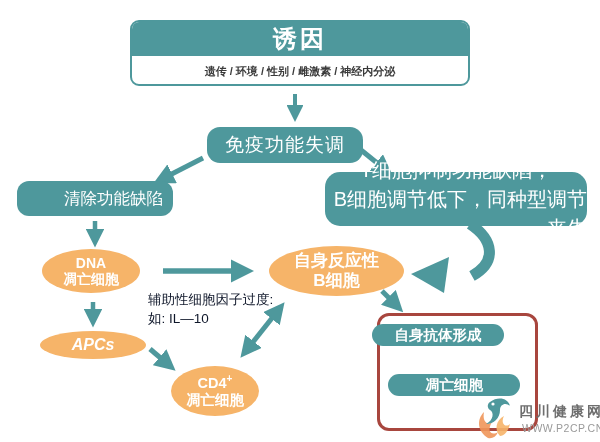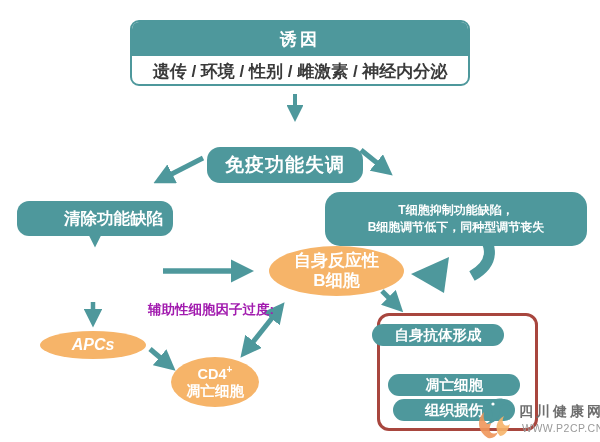--- a/index.html
+++ b/index.html
@@ -2,41 +2,41 @@
 <html style="--teal: #4E989C; --orange: #F6B469; --red_border: #A8463E; --text_dark: #3A3A3A;"><head>
 <meta charset="utf-8">
 <style>
   html,body{margin:0;padding:0;}
   body{font-family:"Liberation Sans","DejaVu Sans",sans-serif;background:#ffffff;}
   #canvas{position:relative;width:600px;height:442px;background:#ffffff;overflow:hidden;}
   .abs{position:absolute;box-sizing:border-box;}
   
   .topbox{left:130px;top:20px;width:340px;height:66px;border:2px solid var(--teal,#4E989C);
           border-radius:9px;overflow:hidden;background:#fff;}
-  .topbox-header{height:34px;background:var(--teal,#4E989C);color:#fff;font-size:17px;font-weight:bold;
+  .topbox-header{height:34px;background:var(--teal,#4E989C);color:#fff;font-size:24px;font-weight:bold;
           display:flex;align-items:center;justify-content:center;letter-spacing:3px;}
   .topbox-sub{height:30px;display:flex;align-items:center;justify-content:center;
-          color:var(--text_dark,#3a3a3a);font-size:17px;font-weight:bold;white-space:nowrap;}
+          color:var(--text_dark,#3a3a3a);font-size:11px;font-weight:bold;white-space:nowrap;}
   
-  .tealbox{background:var(--teal,#4E989C);color:#fff;font-weight:bold;display:flex;
-          align-items:center;justify-content:center;text-align:right;margin-top:20px;}
+  .tealbox{background:var(--teal,#4E989C);color:#fff;font-weight:normal;display:flex;
+          align-items:center;justify-content:center;text-align:right;}
   .immune{left:207px;top:127px;width:156px;height:36px;border-radius:13px;font-size:19px;letter-spacing:1px;}
   .clearance{left:17px;top:181px;width:156px;height:35px;border-radius:12px;font-size:16.5px;padding-left:37px;}
-  .tcell{left:325px;top:172px;width:262px;height:54px;border-radius:15px;font-size:12px;line-height:1.45;flex-direction:column;}
+  .tcell{left:325px;top:172px;width:262px;height:54px;border-radius:15px;font-size:20px;line-height:1.45;flex-direction:column;}
   
   .ellipse{background:var(--orange,#F6B469);color:#fff;font-weight:bold;border-radius:50%;
           display:flex;flex-direction:column;align-items:center;justify-content:center;
           text-align:center;line-height:1.15;}
   .dna{left:42px;top:249px;width:98px;height:44px;font-size:14px;}
   .apcs{left:40px;top:331px;width:106px;height:28px;font-size:16px;font-style:italic;}
-  .cd4{left:171px;top:357px;width:88px;height:50px;font-size:14.5px;}
+  .cd4{left:171px;top:366px;width:88px;height:50px;font-size:14.5px;}
   .cd4 sup{font-size:10px;vertical-align:super;}
   .bcell{left:269px;top:246px;width:135px;height:50px;font-size:17px;}
   
-  .cytolabel{left:148px;top:291px;width:190px;color:#a21caf;font-size:13.5px;font-weight:bold;line-height:1.4;margin-top:10px;}
+  .cytolabel{left:148px;top:291px;width:190px;color:#0f172a;font-size:13.5px;font-weight:normal;line-height:1.4;}
   
   .redbox{left:377px;top:313px;width:161px;height:118px;border:3px solid var(--red_border,#A8463E);
           border-radius:12px;background:transparent;}
   .pill{background:var(--teal,#4E989C);color:#fff;font-weight:bold;font-size:14.5px;
           border-radius:999px;display:flex;align-items:center;justify-content:center;white-space:nowrap;}
   .pill1{left:372px;top:324px;width:132px;height:22px;}
   .pill2{left:383px;top:349px;width:143px;height:22px;}
   .pill3{left:388px;top:374px;width:132px;height:22px;}
   .pill4{left:393px;top:399px;width:122px;height:22px;}
   
@@ -82,41 +82,45 @@
 
   <div class="abs tealbox immune">免疫功能失调</div>
 
   <div class="abs tealbox clearance">清除功能缺陷</div>
 
   <div class="abs tealbox tcell">
     <span>T细胞抑制功能缺陷，</span>
     <span>B细胞调节低下，同种型调节丧失</span>
   </div>
 
+  <div class="abs ellipse dna">
+    <span>DNA</span>
+    <span>凋亡细胞</span>
+  </div>
 
   <div class="abs ellipse apcs">APCs</div>
 
   <div class="abs ellipse cd4">
     <span><span>CD4</span><sup>+</sup></span>
     <span>凋亡细胞</span>
   </div>
 
   <div class="abs ellipse bcell">
     <span>自身反应性</span>
     <span>B细胞</span>
   </div>
 
   <div class="abs cytolabel">
     <div>辅助性细胞因子过度:</div>
+    <div>如: IL—10</div>
   </div>
 
   <div class="abs redbox"></div>
   <div class="abs pill pill1">自身抗体形成</div>
   <div class="abs pill pill3">凋亡细胞</div>
-  <div class="abs pill pill4">组织损伤</div>
 
   <svg class="abs" style="left:470px;top:392px;" width="52" height="48" viewBox="0 0 52 48">
     <path d="M18,46 C8,40 6,28 14,20 C12,30 18,34 22,30 C16,40 22,44 28,40 C26,45 22,47 18,46 Z" fill="#F0965A" opacity="0.9"></path>
     <path d="M30,44 C24,38 26,28 34,24 C30,32 36,36 40,32 C38,40 34,44 30,44 Z" fill="#F6B469" opacity="0.9"></path>
     <path d="M20,10 C28,4 38,6 40,14 C36,10 30,12 30,18 C30,26 24,32 16,32 C24,28 24,20 20,18 C17,16 17,12 20,10 Z" fill="#4E989C"></path>
     <circle cx="23" cy="12" r="1.6" fill="#ffffff"></circle>
   </svg>
   <div class="abs wm-name">四川健康网</div>
   <div class="abs wm-url">WWW.P2CP.CN</div>
 

